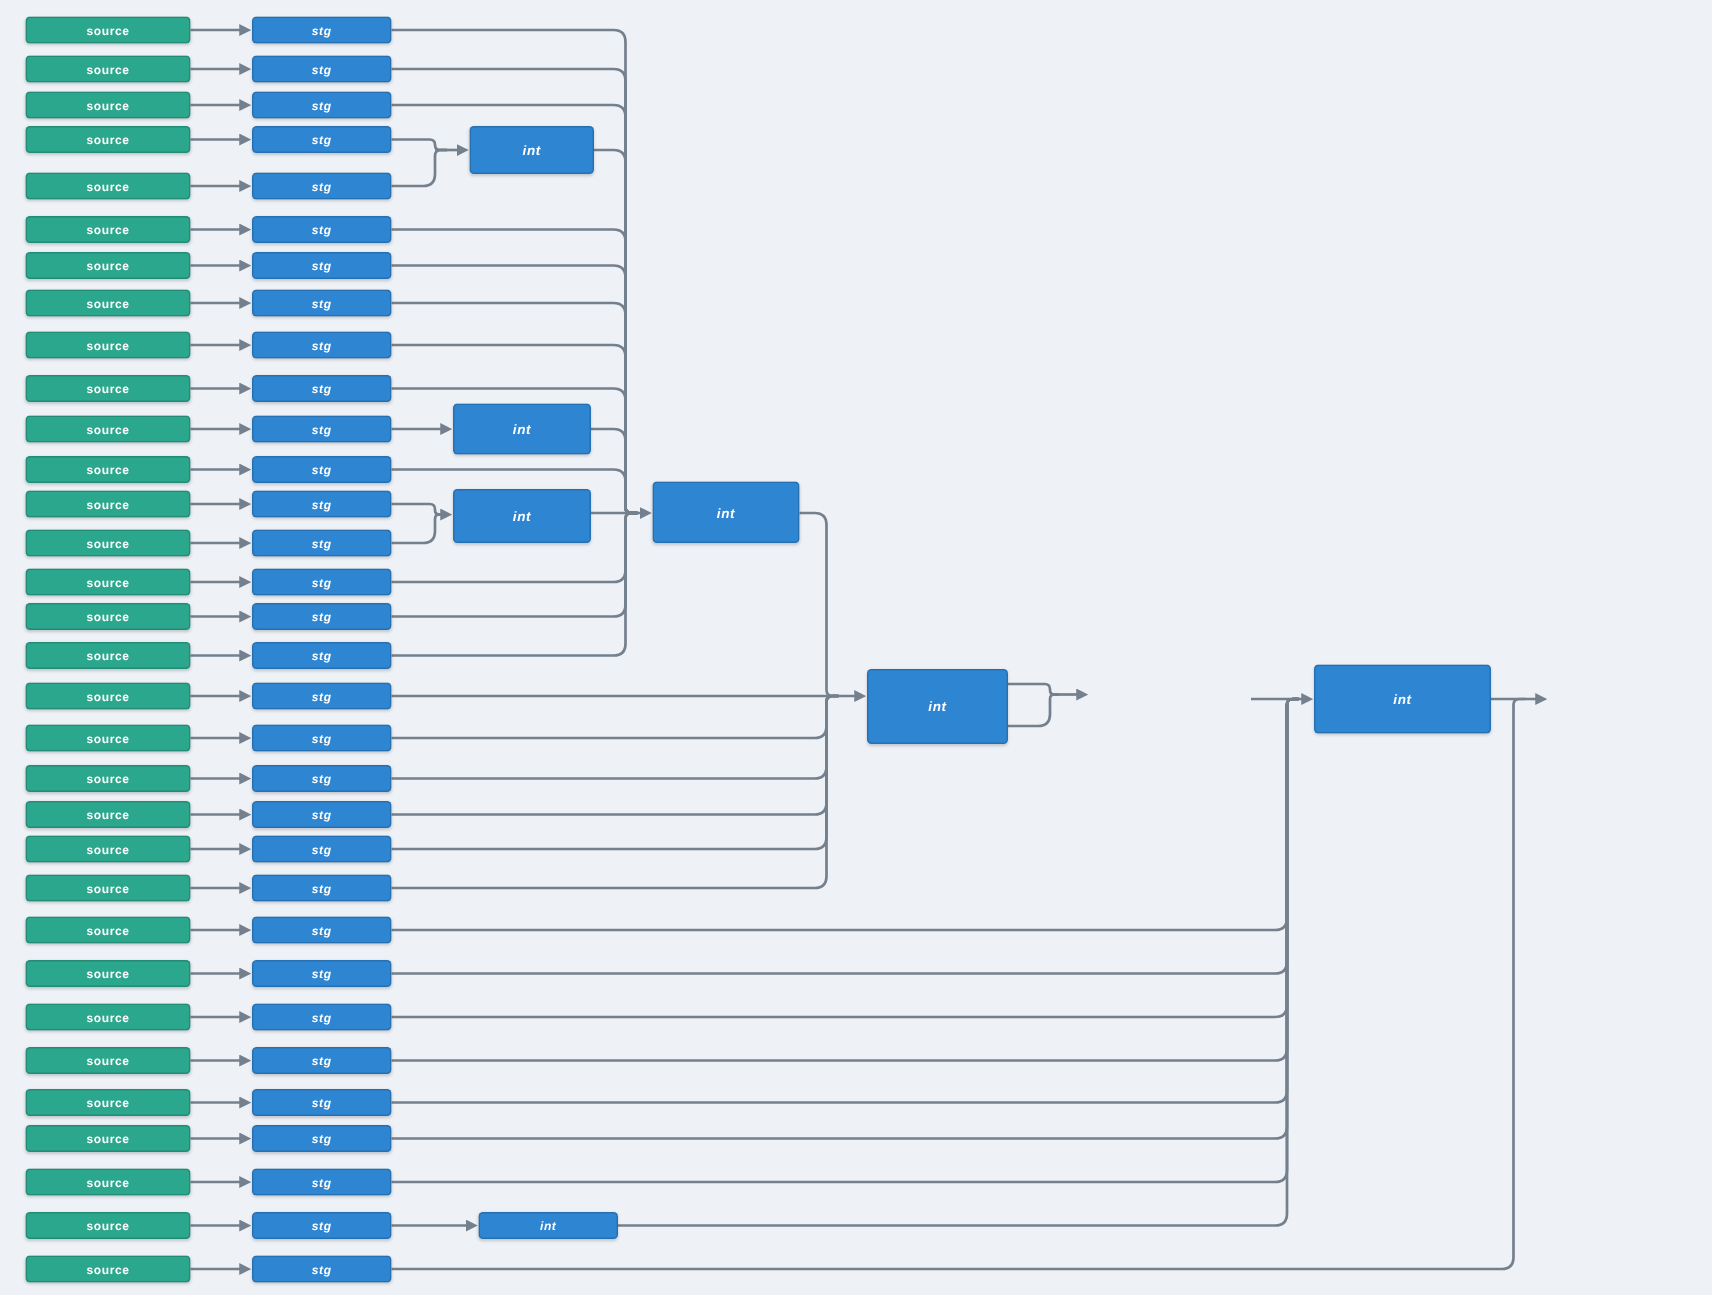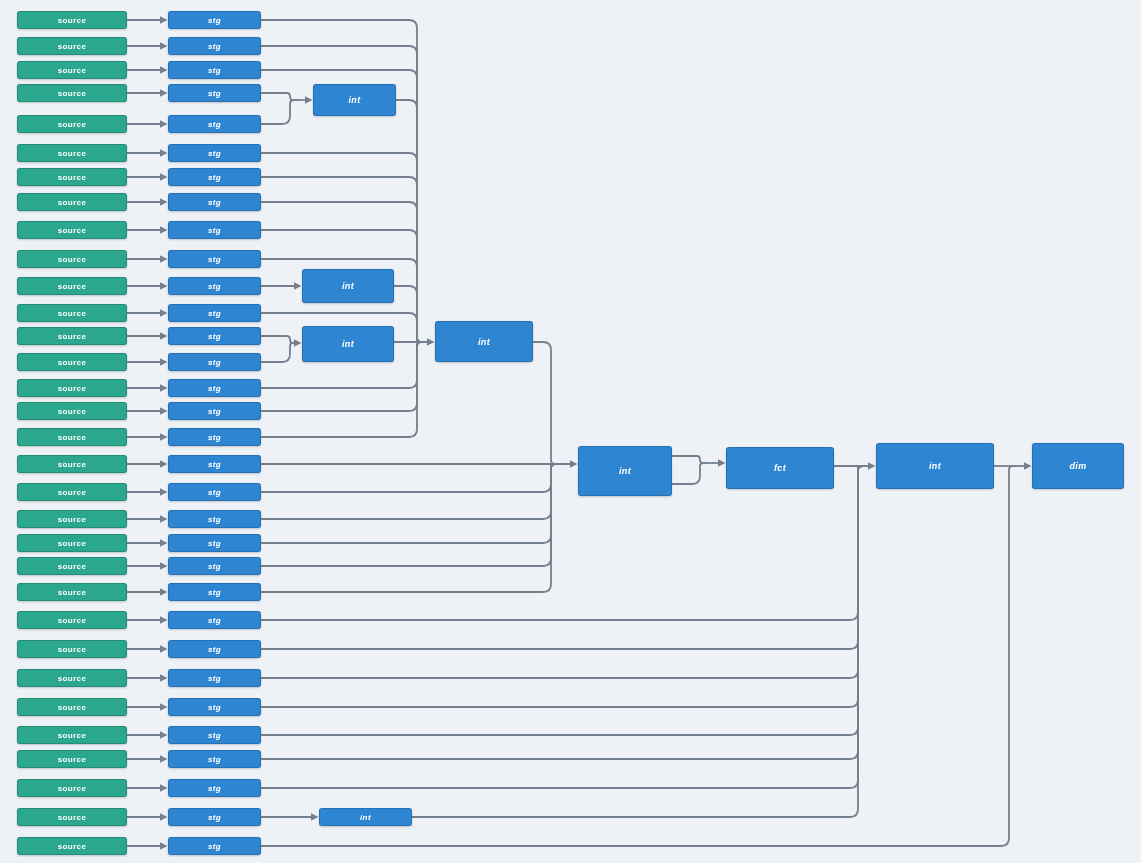--- a/index.html
+++ b/index.html
@@ -319,25 +319,19 @@
     </div>
     <div class="node transform lg" style="left: 302px; top: 326px; width: 92px; height: 36px; color: rgb(255, 255, 255);">
       <span>int</span>
     </div>
     <div class="node transform lg" style="left: 435px; top: 321px; width: 98px; height: 41px; color: rgb(255, 255, 255);">
       <span>int</span>
     </div>
     <div class="node transform lg" style="left: 578px; top: 446px; width: 94px; height: 50px; color: rgb(255, 255, 255);">
       <span>int</span>
     </div>
-    <div class="node transform lg" style="left: 726px; top: 447px; width: 108px; height: 42px; color: rgb(255, 255, 255);">
-      <span>fct</span>
-    </div>
     <div class="node transform lg" style="left: 876px; top: 443px; width: 118px; height: 46px; color: rgb(255, 255, 255);">
       <span>int</span>
-    </div>
-    <div class="node transform lg" style="left: 1032px; top: 443px; width: 92px; height: 46px; color: rgb(255, 255, 255);">
-      <span>dim</span>
     </div>
     <div class="node transform" style="left: 319px; top: 808px; width: 93px; height: 18px; color: rgb(255, 255, 255);">
       <span>int</span>
     </div>
   </div>
 
 </body></html>

